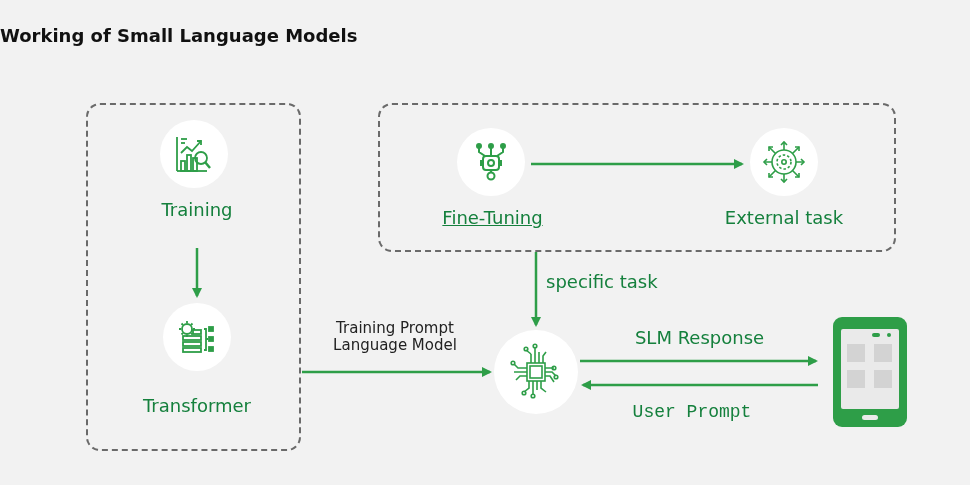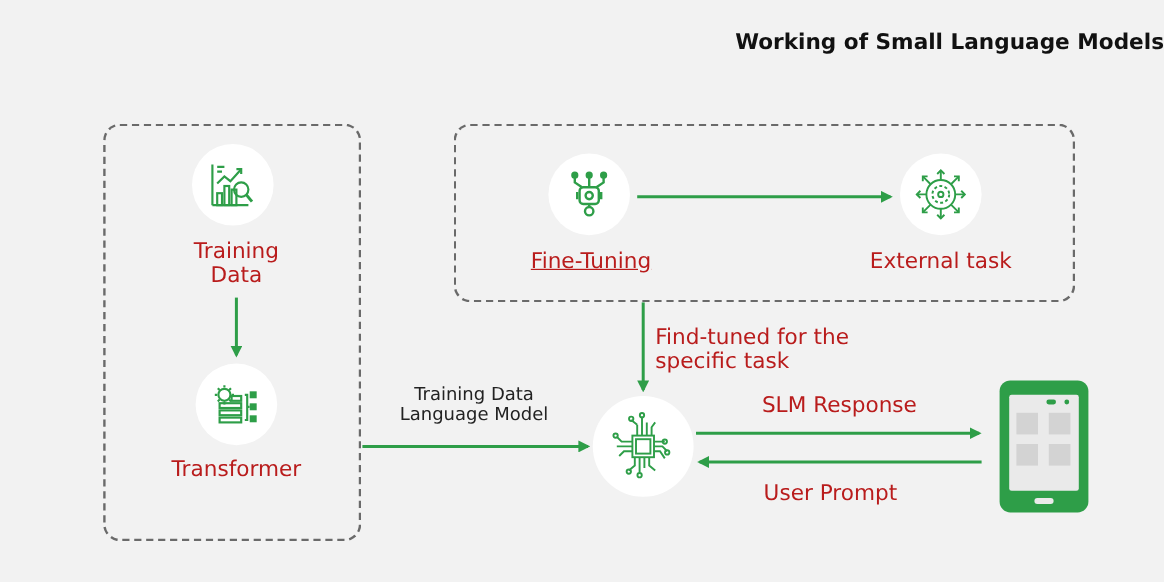--- a/index.html
+++ b/index.html
@@ -3,31 +3,31 @@
 <meta charset="utf-8">
 <style>
   html, body { margin: 0; padding: 0; }
   body {
     width: 970px; height: 485px; background: #f2f2f2;
     font-family: "DejaVu Sans", "Liberation Sans", sans-serif;
     position: relative; overflow: hidden; color: #1f1f1f;
   }
   .abs { position: absolute; }
   #title {
-    left: 0; width: 970px; top: 25px; text-align: right;
+    left: 0; width: 970px; top: 25px; text-align: left;
     font-weight: bold; font-size: 18px; color: #111;
   }
   .dbox {
     border: 2px dashed #6a6a6a; border-radius: 14px; box-sizing: border-box;
   }
   .circle {
     background: #ffffff; border-radius: 50%;
     display: flex; align-items: center; justify-content: center;
   }
-  .lbl { font-size: 18px; color: #b91c1c; text-align: center; line-height: 20px; }
+  .lbl { font-size: 18px; color: #15803d; text-align: center; line-height: 20px; }
   .small { font-size: 15px; color: #222; text-align: center; line-height: 17px; }
   svg.lines { position: absolute; left: 0; top: 0; pointer-events: none; }
 </style>
 </head>
 <body>
 
 <div id="title" class="abs">Working of Small Language Models</div>
 
 <div class="abs dbox" style="left:86px;top:103px;width:215px;height:348px;"></div>
 <div class="abs dbox" style="left:378px;top:103px;width:518px;height:149px;"></div>
@@ -58,40 +58,39 @@
       <polyline points="24,8 28,8 28,12"></polyline>
       <circle cx="28" cy="25" r="6"></circle>
       <line x1="32" y1="29" x2="37" y2="35" stroke-width="2.5"></line>
       <line x1="8" y1="6" x2="14" y2="6"></line>
       <line x1="8" y1="10" x2="12" y2="10"></line>
     </g>
   </svg>
 </div>
 <div class="abs lbl" style="left:120px;width:154px;top:200px;">
   <div>Training</div>
-  <div>Data</div>
 </div>
 
 <div class="abs circle" style="left:163px;top:303px;width:68px;height:68px;">
   <svg width="40" height="40" viewBox="0 0 40 40">
     <g fill="none" stroke="#2e9e48" stroke-width="1.8">
       <circle cx="10" cy="12" r="5"></circle>
       <path d="M10,4 v2 M10,18 v2 M2,12 h2 M16,12 h2 M4.5,6.5 l1.5,1.5 M14,16 l1.5,1.5 M4.5,17.5 l1.5,-1.5 M14,8 l1.5,-1.5"></path>
       <rect x="6" y="19" width="18" height="4"></rect>
       <rect x="6" y="25" width="18" height="4"></rect>
       <rect x="6" y="31" width="18" height="4"></rect>
       <rect x="16" y="13" width="8" height="4"></rect>
       <path d="M27,12 h2 v21 h-2 M29,22 h2"></path>
       <rect x="32" y="10" width="4" height="4" fill="#2e9e48"></rect>
       <rect x="32" y="20" width="4" height="4" fill="#2e9e48"></rect>
       <rect x="32" y="30" width="4" height="4" fill="#2e9e48"></rect>
     </g>
   </svg>
 </div>
-<div class="abs lbl" style="left:110px;width:174px;top:382px;">
+<div class="abs lbl" style="left:110px;width:174px;top:396px;">
   <div>Transformer</div>
 </div>
 
 <div class="abs circle" style="left:457px;top:128px;width:68px;height:68px;">
   <svg width="36" height="40" viewBox="0 0 36 40">
     <g fill="none" stroke="#2e9e48" stroke-width="2">
       <circle cx="6" cy="4" r="2" fill="#2e9e48"></circle>
       <circle cx="18" cy="4" r="2" fill="#2e9e48"></circle>
       <circle cx="30" cy="4" r="2" fill="#2e9e48"></circle>
       <path d="M6,6 v4 l6,4 M18,6 v8 M30,6 v4 l-6,4"></path>
@@ -112,26 +111,25 @@
       <circle cx="23" cy="23" r="7" stroke-dasharray="2.5 2"></circle>
       <circle cx="23" cy="23" r="2.2"></circle>
       <path d="M23,11 V3 M23,35 V43 M11,23 H3 M35,23 H43 M14.5,14.5 L8,8 M31.5,14.5 L38,8 M14.5,31.5 L8,38 M31.5,31.5 L38,38"></path>
       <path d="M20,6 L23,3 L26,6 M20,40 L23,43 L26,40 M6,20 L3,23 L6,26 M40,20 L43,23 L40,26 M8,12 V8 H12 M34,8 H38 V12 M8,34 V38 H12 M34,38 H38 V34"></path>
     </g>
   </svg>
 </div>
 <div class="abs lbl" style="left:700px;width:168px;top:208px;">External task</div>
 
 <div class="abs lbl" style="left:546px;top:272px;text-align:left;">
-  <div>Find-tuned for the</div>
   <div>specific task</div>
 </div>
 
 <div class="abs small" style="left:315px;width:160px;top:320px;">
-  <div>Training Data</div>
+  <div>Training Prompt</div>
   <div>Language Model</div>
 </div>
 
 <div class="abs circle" style="left:494px;top:330px;width:84px;height:84px;">
   <svg width="60" height="60" viewBox="0 0 60 60">
     <g fill="none" stroke="#2e9e48" stroke-width="1.6">
       <rect x="21" y="21" width="18" height="18"></rect>
       <rect x="24" y="24" width="12" height="12"></rect>
       <path d="M25,21 V12 M29,21 V8 M33,21 V10 M37,21 V14 L40,10"></path>
       <path d="M23,39 V46 L18,50 M27,39 V52 M31,39 V48 M35,39 V46 L40,50"></path>
@@ -143,21 +141,21 @@
       <circle cx="7" cy="21" r="1.8"></circle>
       <circle cx="18" cy="51" r="1.8"></circle>
       <circle cx="27" cy="54" r="1.8"></circle>
       <circle cx="50" cy="35" r="1.8"></circle>
       <circle cx="48" cy="26" r="1.8"></circle>
     </g>
   </svg>
 </div>
 
 <div class="abs lbl" style="left:612px;width:175px;top:328px;">SLM Response</div>
-<div class="abs lbl" style="left:612px;width:160px;top:402px;">User Prompt</div>
+<div class="abs lbl" style="left:612px;width:160px;top:402px;font-family:Liberation Mono, monospace;">User Prompt</div>
 
 <div class="abs" style="left:833px;top:317px;width:74px;height:110px;background:#2e9e48;border-radius:9px;">
   <div style="position:absolute;left:8px;top:12px;width:58px;height:80px;background:#eaeaea;border-radius:2px;">
     <div style="position:absolute;left:31px;top:4px;width:8px;height:4px;background:#2e9e48;border-radius:3px;"></div>
     <div style="position:absolute;left:46px;top:4px;width:4px;height:4px;background:#2e9e48;border-radius:50%;"></div>
     <div style="position:absolute;left:6px;top:15px;width:18px;height:18px;background:#d3d3d3;"></div>
     <div style="position:absolute;left:33px;top:15px;width:18px;height:18px;background:#d3d3d3;"></div>
     <div style="position:absolute;left:6px;top:41px;width:18px;height:18px;background:#d3d3d3;"></div>
     <div style="position:absolute;left:33px;top:41px;width:18px;height:18px;background:#d3d3d3;"></div>
   </div>

